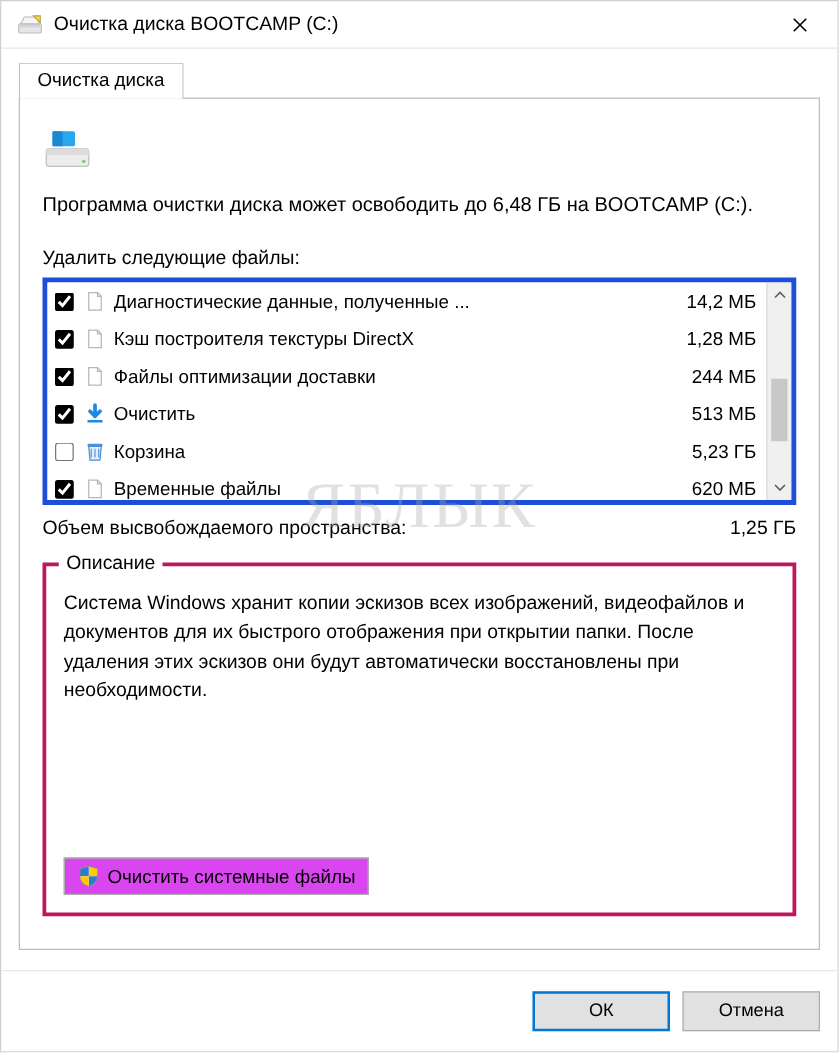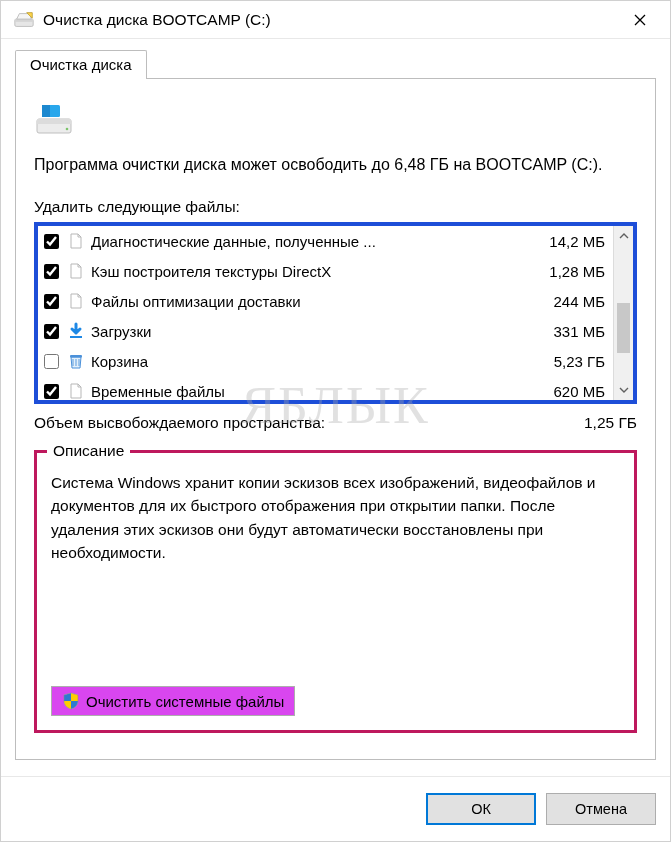--- a/index.html
+++ b/index.html
@@ -305,22 +305,22 @@
               <span class="file-size">244 МБ</span>
             </div>
             <div class="row">
               <input type="checkbox" checked="" style="">
               <span class="file-icon">
                 <svg viewBox="0 0 18 18" width="18" height="18">
                   <path d="M9 2 V11 M9 11 L5 7 M9 11 L13 7" stroke="#1e88e5" stroke-width="3" fill="none" stroke-linecap="round"></path>
                   <rect x="3" y="14" width="12" height="2" fill="#1e88e5"></rect>
                 </svg>
               </span>
-              <span class="file-name">Загрузки</span>
-              <span class="file-size">331 МБ</span>
+              <span class="file-name">Очистить</span>
+              <span class="file-size">513 МБ</span>
             </div>
             <div class="row">
               <input type="checkbox" style="">
               <span class="file-icon">
                 <svg viewBox="0 0 18 18" width="18" height="18">
                   <path d="M4 5 H14 L13 16 H5 Z" fill="#e3f0fb" stroke="#4a90d9"></path>
                   <rect x="3" y="3" width="12" height="2.4" rx="1" fill="#4a90d9"></rect>
                   <path d="M6 7 V14 M9 7 V14 M12 7 V14" stroke="#4a90d9" stroke-width="0.9"></path>
                 </svg>
               </span>

